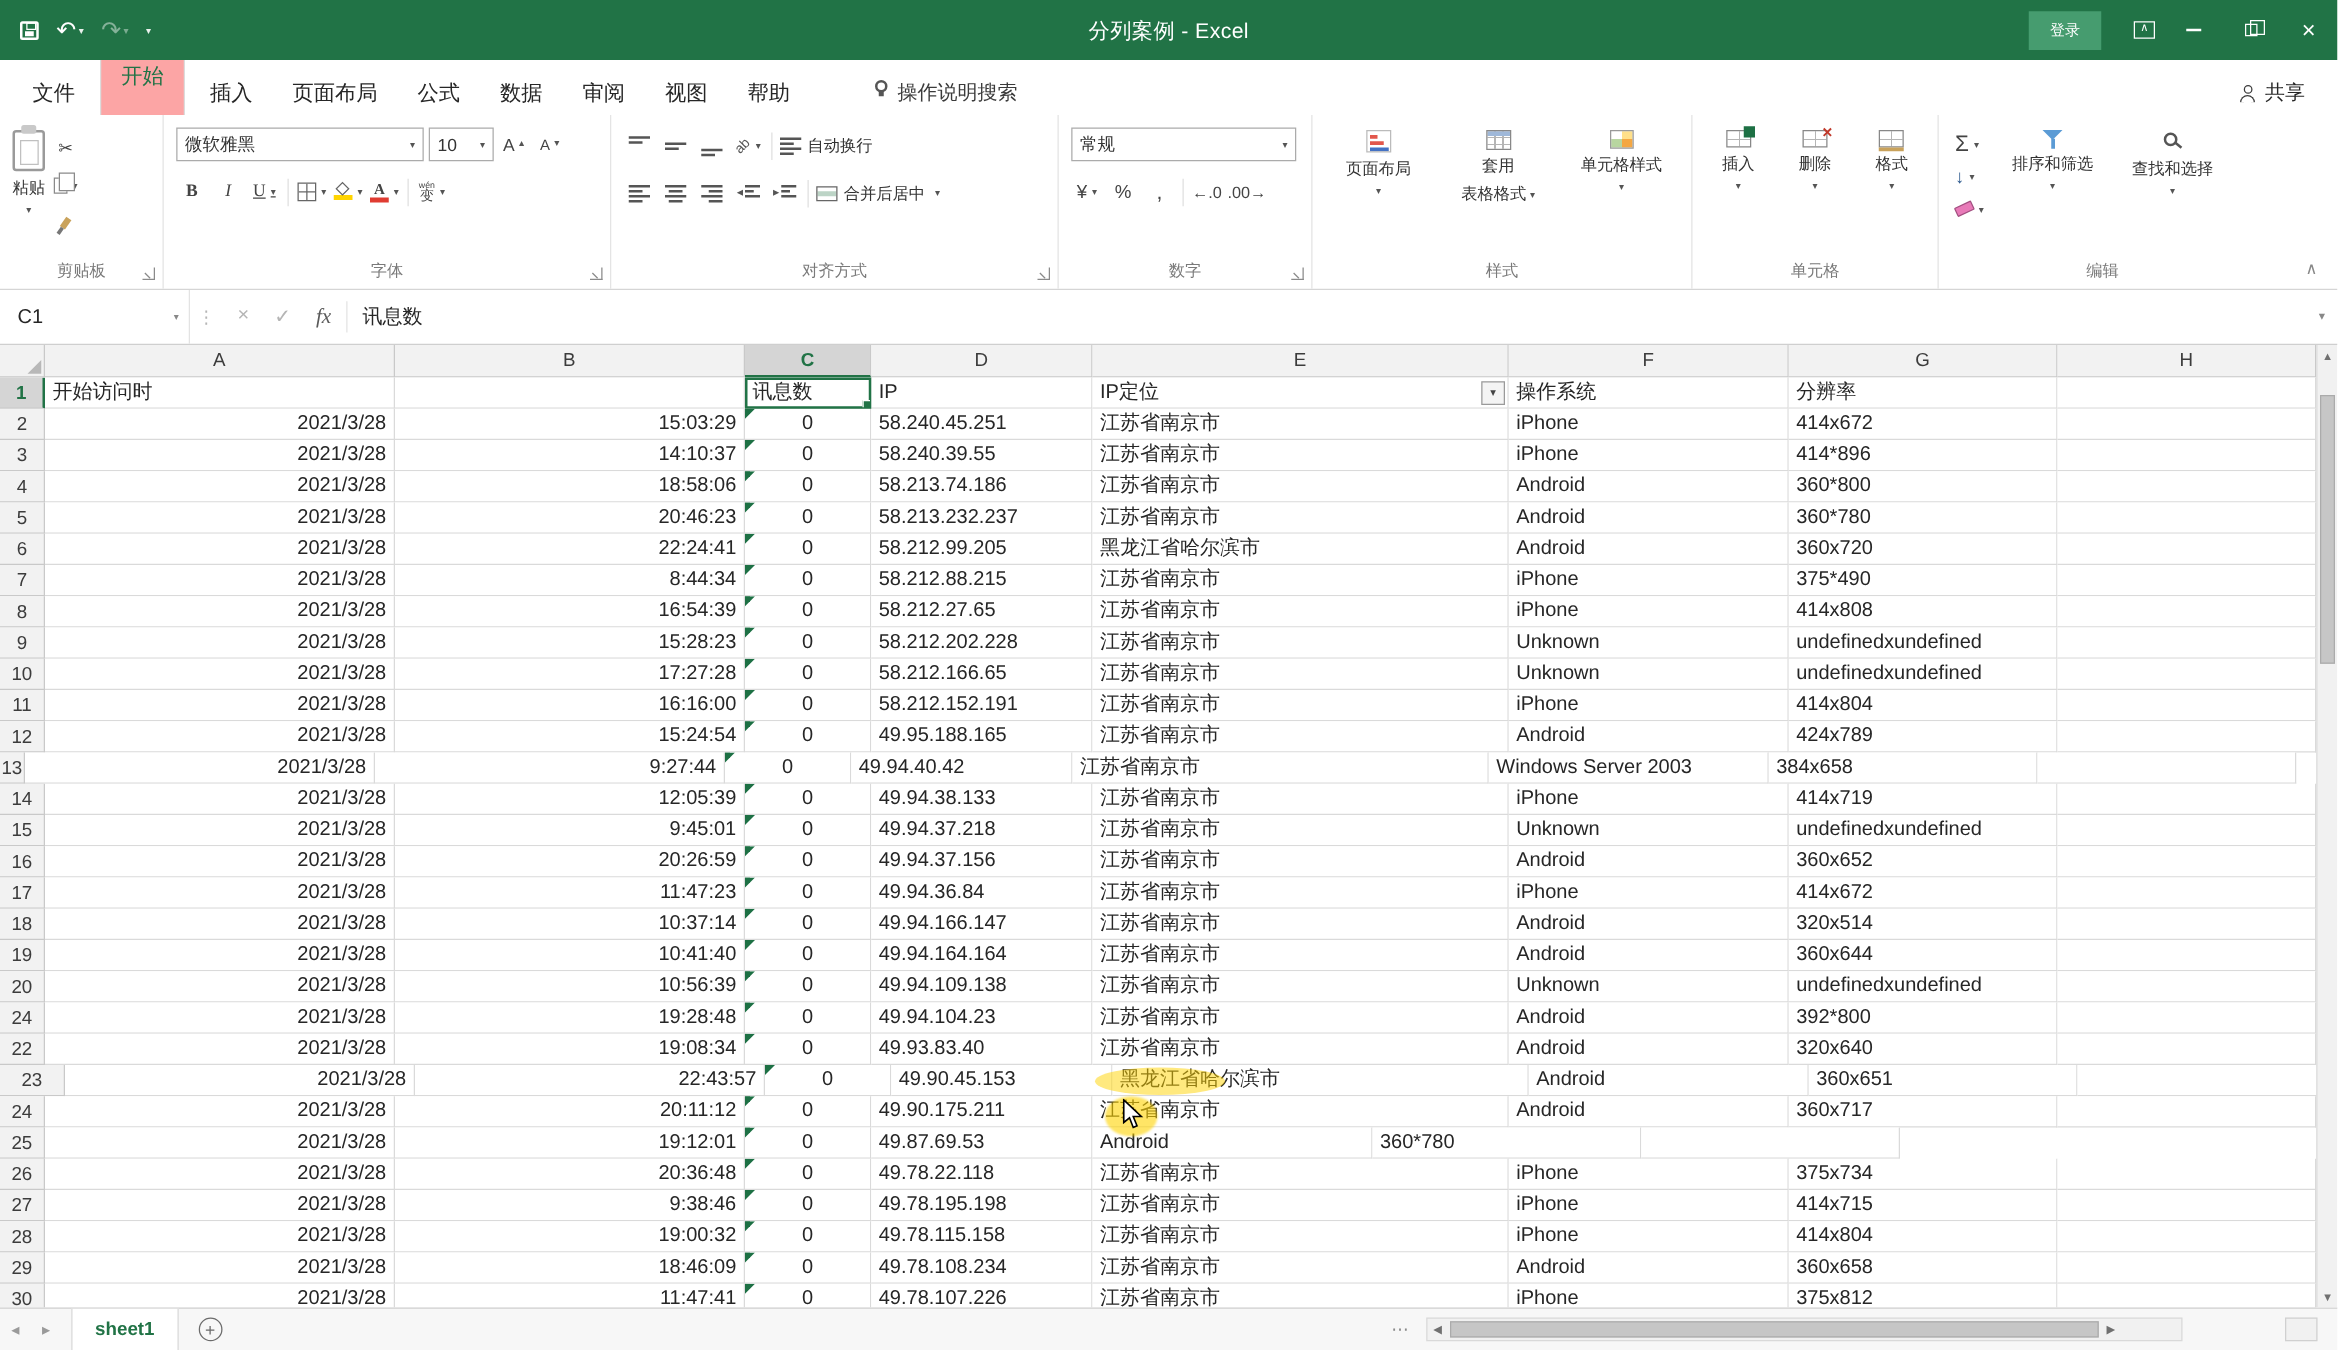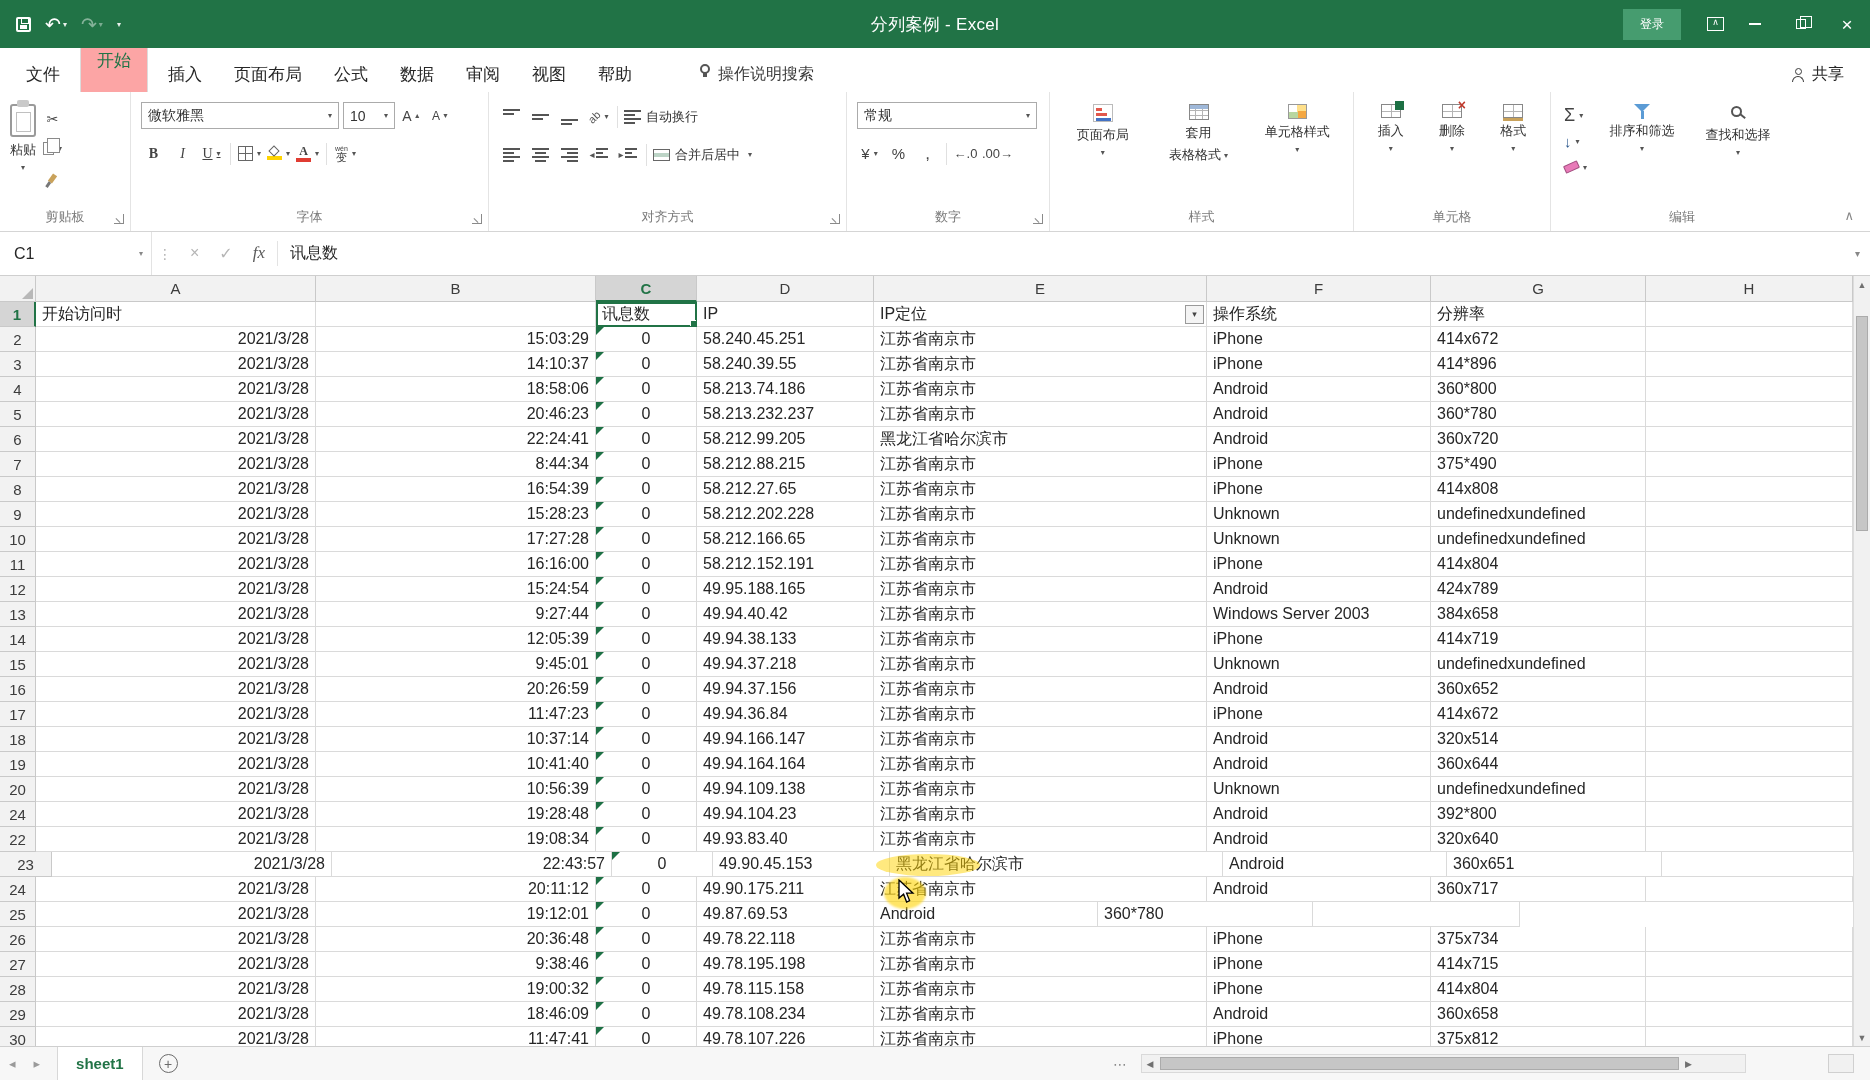--- a/index.html
+++ b/index.html
@@ -646,21 +646,21 @@
           <div class="gcell ar" style="width:280px"><span>2021/3/28</span></div>
           <div class="gcell ar" style="width:280px"><span>15:24:54</span></div>
           <div class="gcell ac" style="width:101px"><span class="etri"></span><span>0</span></div>
           <div class="gcell al" style="width:177px"><span>49.95.188.165</span></div>
           <div class="gcell al" style="width:333px"><span>江苏省南京市</span></div>
           <div class="gcell al" style="width:224px"><span>Android</span></div>
           <div class="gcell al" style="width:215px"><span>424x789</span></div>
           <div class="gcell al" style="width:207px"><span></span></div>
         </div>
         <div class="grow" style="height:25px">
-          <div class="gh rowh" style="width:36px">13</div>
+          <div class="gh rowh" style="width:20px">13</div>
           <div class="gcell ar" style="width:280px"><span>2021/3/28</span></div>
           <div class="gcell ar" style="width:280px"><span>9:27:44</span></div>
           <div class="gcell ac" style="width:101px"><span class="etri"></span><span>0</span></div>
           <div class="gcell al" style="width:177px"><span>49.94.40.42</span></div>
           <div class="gcell al" style="width:333px"><span>江苏省南京市</span></div>
           <div class="gcell al" style="width:224px"><span>Windows Server 2003</span></div>
           <div class="gcell al" style="width:215px"><span>384x658</span></div>
           <div class="gcell al" style="width:207px"><span></span></div>
         </div>
         <div class="grow" style="height:25px">

